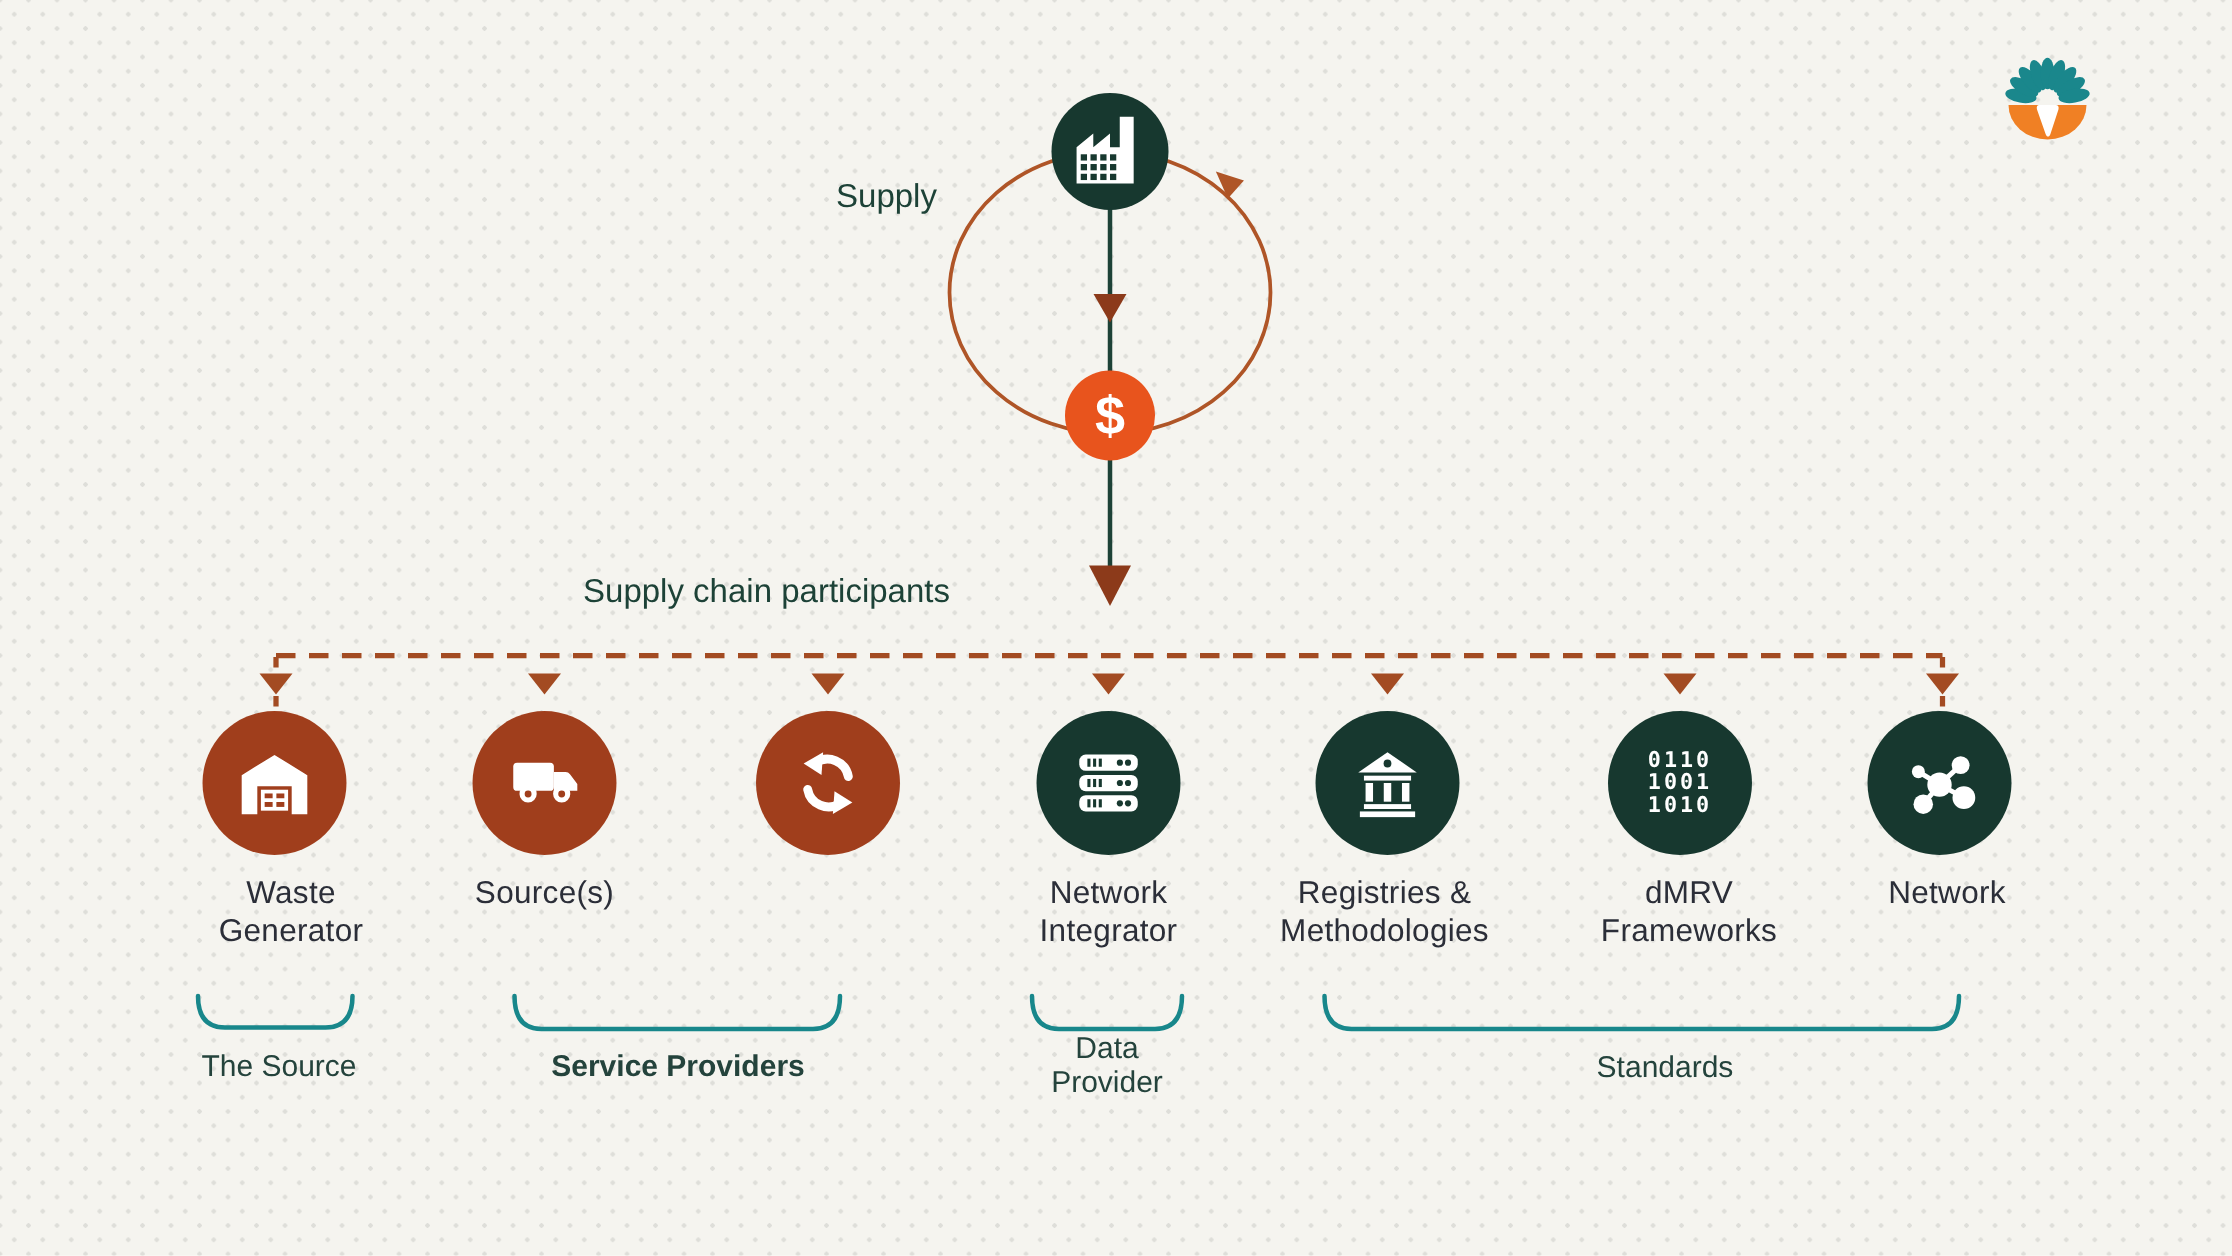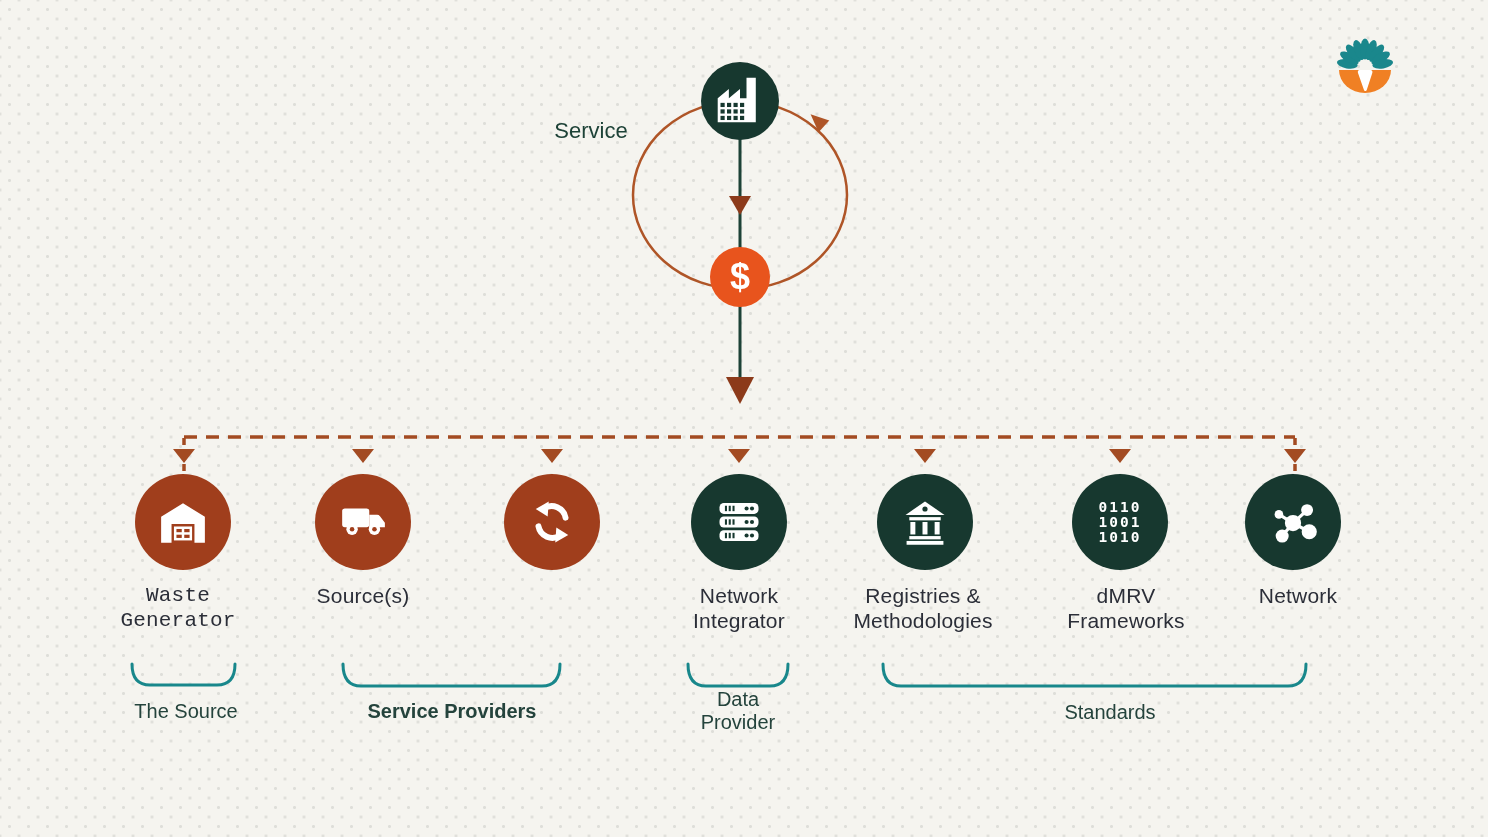--- a/index.html
+++ b/index.html
@@ -97,22 +97,23 @@
         <rect x="-21" y="16" width="4.5" height="4.5"></rect>
           <rect x="-14" y="16" width="4.5" height="4.5"></rect>
           <rect x="-7" y="16" width="4.5" height="4.5"></rect>
           <rect x="0" y="16" width="4.5" height="4.5"></rect>
       </g>
     </svg>
   </div>
   <div class="topnode dollar">
     <span>$</span>
   </div>
-  <div class="credit">Service</div>
-
+  <div class="credit">Supply</div>
+
+  <div class="heading" style="left:511px;top:394px;">Supply chain participants</div>
 
   <div class="node rust" style="left:135px;">
     <svg width="50" height="50" viewBox="-24 -24 48 48">
       <path fill="#fff" fill-rule="evenodd" d="M-21 20 V-5 L0 -18 L21 -5 V20 Z M-11 20 V2 H11 V20 Z"></path>
       <rect x="-7.5" y="5.5" width="15" height="11" fill="none" stroke="#fff" stroke-width="2.4"></rect>
       <line x1="0" y1="5.5" x2="0" y2="16.5" stroke="#fff" stroke-width="2.4"></line>
       <line x1="-7.5" y1="11" x2="7.5" y2="11" stroke="#fff" stroke-width="2.4"></line>
     </svg>
   </div>
   <div class="node rust" style="left:315px;">
@@ -191,21 +192,21 @@
       <g fill="#fff">
         <circle cx="0" cy="1" r="7.5"></circle>
         <circle cx="13" cy="-11" r="5.5"></circle>
         <circle cx="15" cy="9" r="7"></circle>
         <circle cx="-10" cy="13" r="6"></circle>
         <circle cx="-13" cy="-7" r="4"></circle>
       </g>
     </svg>
   </div>
 
-  <div class="node-label" style="left:68px;font-family:Liberation Mono, monospace;">Waste
+  <div class="node-label" style="left:84px;">Waste
 Generator</div>
   <div class="node-label" style="left:253px;">Source(s)</div>
   <div class="node-label" style="left:629px;">Network
 Integrator</div>
   <div class="node-label" style="left:813px;">Registries &amp;
 Methodologies</div>
   <div class="node-label" style="left:1016px;">dMRV
 Frameworks</div>
   <div class="node-label" style="left:1188px;">Network</div>
 

